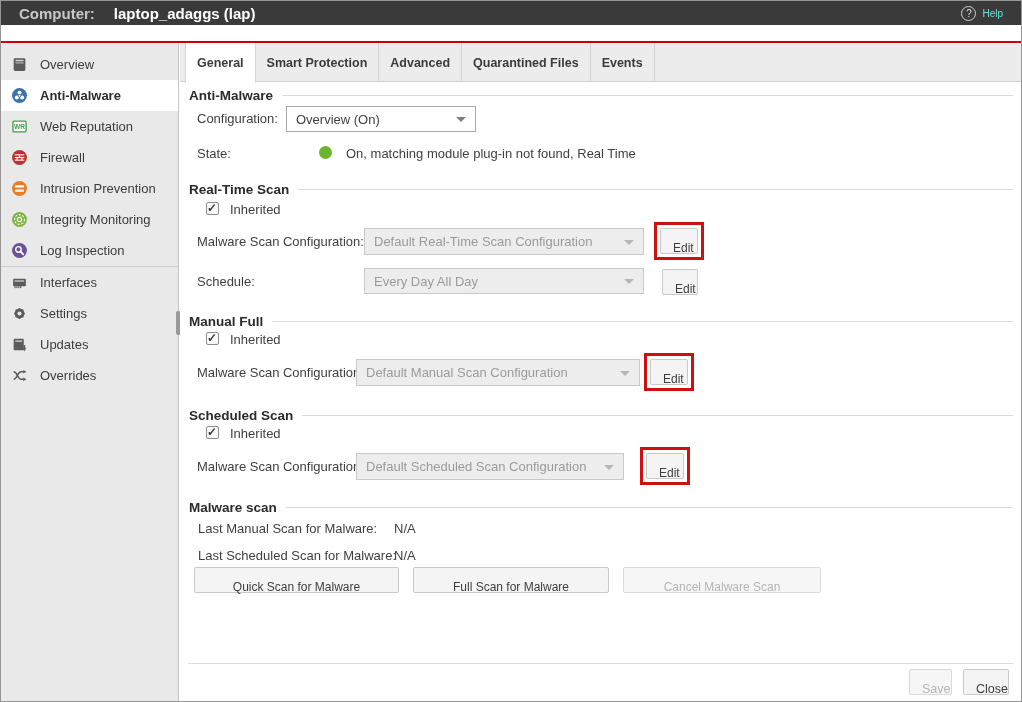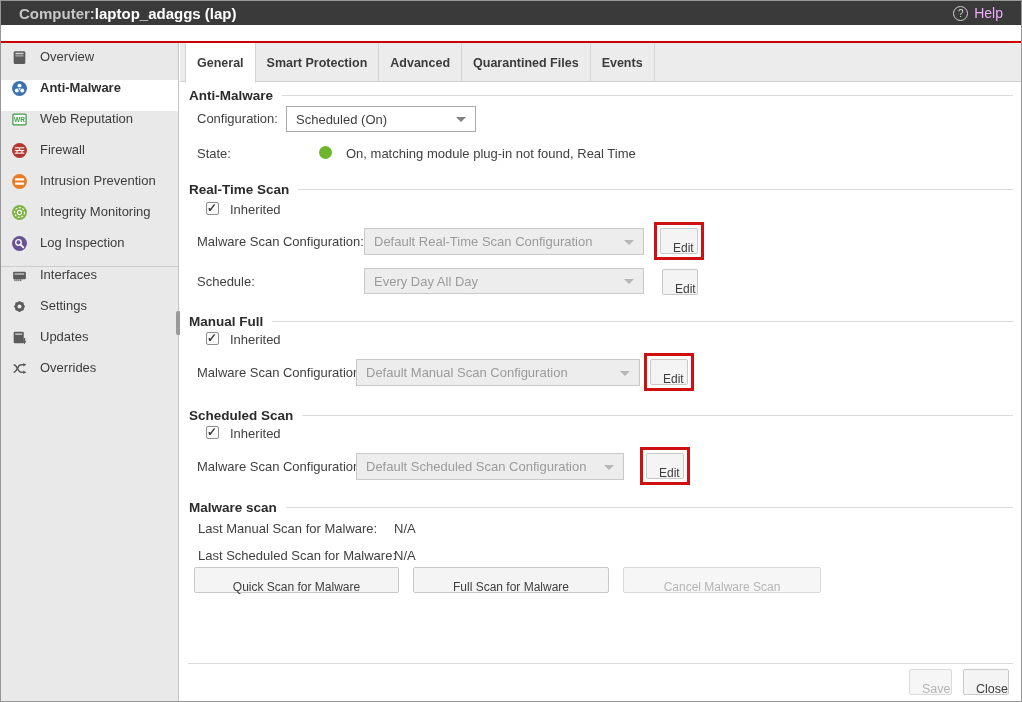--- a/index.html
+++ b/index.html
@@ -2,29 +2,29 @@
 <html><head>
 <meta charset="utf-8">
 <style>
   html,body{margin:0;padding:0;background:#fff;}
   *{box-sizing:border-box;font-family:"Liberation Sans",sans-serif;}
   #window{position:relative;width:1022px;height:702px;border:1px solid #969696;background:#fff;overflow:hidden;}
 
   
   #titlebar{position:absolute;left:0;top:0;width:100%;height:24px;background:#3a3a3a;display:flex;align-items:center;padding:8px 18px;}
   #title-prefix{color:#c7c7c7;font-size:15px;font-weight:700;}
-  #title-name{color:#ffffff;font-size:15px;font-weight:700;margin-left:0;}
+  #title-name{color:#ffffff;font-size:15px;font-weight:700;margin-left:19px;}
   #help{margin-left:auto;display:flex;align-items:center;gap:6px;cursor:pointer;}
   #help .qmark{width:15px;height:15px;border:1px solid #cfcfcf;border-radius:50%;color:#dedede;font-size:10px;line-height:13px;text-align:center;display:inline-block;}
-  #help .hlabel{color:#f0abfc;font-size:14px;}
+  #help .hlabel{color:#5eead4;font-size:10px;}
   #redline{position:absolute;left:0;top:40px;width:100%;height:2px;background:#cc0000;}
 
   
   #sidebar{position:absolute;left:0;top:42px;bottom:0;width:178px;background:#e9e9e9;border-right:1px solid #c4c4c4;padding-top:6px;}
-  .side-item{height:31px;display:flex;padding-left:10px;cursor:pointer;}
+  .side-item{height:31px;display:flex;align-items:center;padding-left:10px;cursor:pointer;}
   .side-item .icn{width:17px;height:17px;display:inline-flex;flex:0 0 17px;}
   .side-item .side-label{margin-left:12px;font-size:13px;color:#3c3c3c;white-space:nowrap;}
   .side-item.selected{background:#ffffff;}
   .side-item.selected .side-label{font-weight:700;color:#2e2e2e;}
   .side-divider{height:1px;background:#cdcdcd;margin:0;}
   #splitter{position:absolute;right:-3px;top:268px;width:5px;height:24px;background:#9a9a9a;border-radius:2px;cursor:col-resize;}
 
   
   #content{position:absolute;left:179px;top:42px;right:0;bottom:0;background:#fff;}
   #tabbar{position:absolute;left:0;top:0;right:0;height:39px;background:#ececec;border-bottom:1px solid #cfcfcf;display:flex;padding-left:5px;text-align:right;}
@@ -215,21 +215,21 @@
     </div>
 
     <div id="body">
 
       <div class="sec-h" style="top:5px">
         <span class="sec-t">Anti-Malware</span>
         <span class="sec-rule"></span>
       </div>
       <span class="flabel abs" style="left:17px;top:29px">Configuration:</span>
       <div class="dd" style="left:106px;top:24px;width:190px">
-        <span class="dd-v">Scheduled (On)</span>
+        <span class="dd-v">Overview (On)</span>
         <span class="caret"></span>
       </div>
       <span class="flabel abs" style="left:17px;top:64px">State:</span>
       <span class="dot" style="left: 139px; top: 64px; background-color: rgb(108, 181, 45);"></span>
       <span class="fvalue abs" style="left:166px;top:64px">On, matching module plug-in not found, Real Time</span>
 
       <div class="sec-h" style="top:99px">
         <span class="sec-t">Real-Time Scan</span>
         <span class="sec-rule"></span>
       </div>

